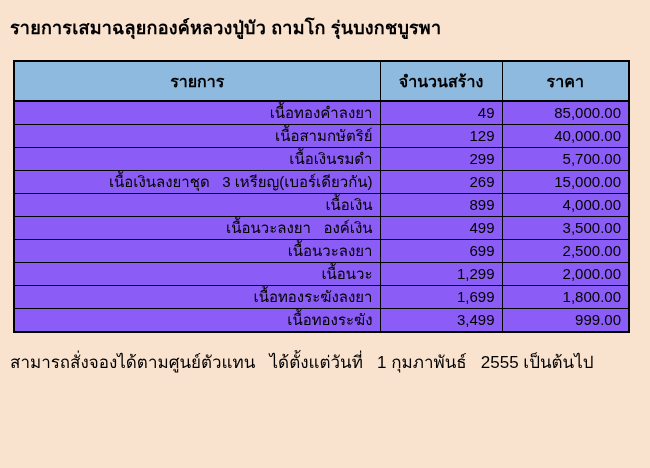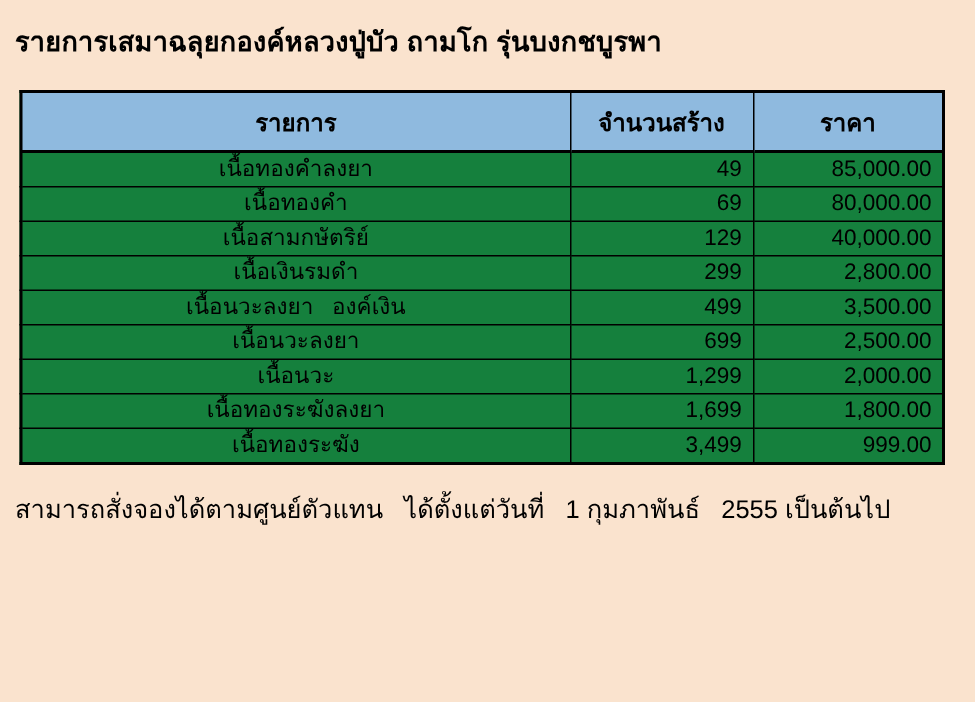--- a/index.html
+++ b/index.html
@@ -19,21 +19,21 @@
     font-size: 18px;
     font-weight: bold;
     letter-spacing: 0.2px;
     white-space: pre;
   }
   table.price-table {
     margin: 18px 0 0 13px;
     width: 615px;
     border-collapse: collapse;
     table-layout: fixed;
-    background: #15803d;
+    background: #8b5cf6;
     border: 2px solid #000000;
   }
   table.price-table col.col-item  { width: 366px; }
   table.price-table col.col-qty   { width: 122px; }
   table.price-table col.col-price { width: 127px; }
   table.price-table th {
     background: #8FBADF;
     height: 36px;
     font-size: 16px;
     font-weight: bold;
@@ -45,21 +45,21 @@
   table.price-table td {
     height: 22px;
     font-size: 15px;
     line-height: 1.1;
     vertical-align: middle;
     border: 1px solid #000000;
     padding: 0 7px;
     overflow: hidden;
   }
   td.item-cell {
-    text-align: center;
+    text-align: right;
     white-space: pre;
     margin-top: 33px;
   }
   td.qty-cell, td.price-cell {
     text-align: right;
     white-space: nowrap;
   }
   .footer-note {
     margin: 15px 0 16px 10px;
     font-size: 17px;
@@ -84,33 +84,38 @@
       <th>ราคา</th>
     </tr>
   </thead>
   <tbody>
     <tr>
       <td class="item-cell">เนื้อทองคำลงยา</td>
       <td class="qty-cell">49</td>
       <td class="price-cell">85,000.00</td>
     </tr>
     <tr>
-      <td class="item-cell">เนื้อทองคำ</td>
-      <td class="qty-cell">69</td>
-      <td class="price-cell">80,000.00</td>
-    </tr>
-    <tr>
       <td class="item-cell">เนื้อสามกษัตริย์</td>
       <td class="qty-cell">129</td>
       <td class="price-cell">40,000.00</td>
     </tr>
     <tr>
       <td class="item-cell">เนื้อเงินรมดำ</td>
       <td class="qty-cell">299</td>
-      <td class="price-cell">2,800.00</td>
+      <td class="price-cell">5,700.00</td>
+    </tr>
+    <tr>
+      <td class="item-cell">เนื้อเงินลงยาชุด   3 เหรียญ(เบอร์เดียวกัน)</td>
+      <td class="qty-cell">269</td>
+      <td class="price-cell">15,000.00</td>
+    </tr>
+    <tr>
+      <td class="item-cell">เนื้อเงิน</td>
+      <td class="qty-cell">899</td>
+      <td class="price-cell">4,000.00</td>
     </tr>
     <tr>
       <td class="item-cell">เนื้อนวะลงยา   องค์เงิน</td>
       <td class="qty-cell">499</td>
       <td class="price-cell">3,500.00</td>
     </tr>
     <tr>
       <td class="item-cell">เนื้อนวะลงยา</td>
       <td class="qty-cell">699</td>
       <td class="price-cell">2,500.00</td>

